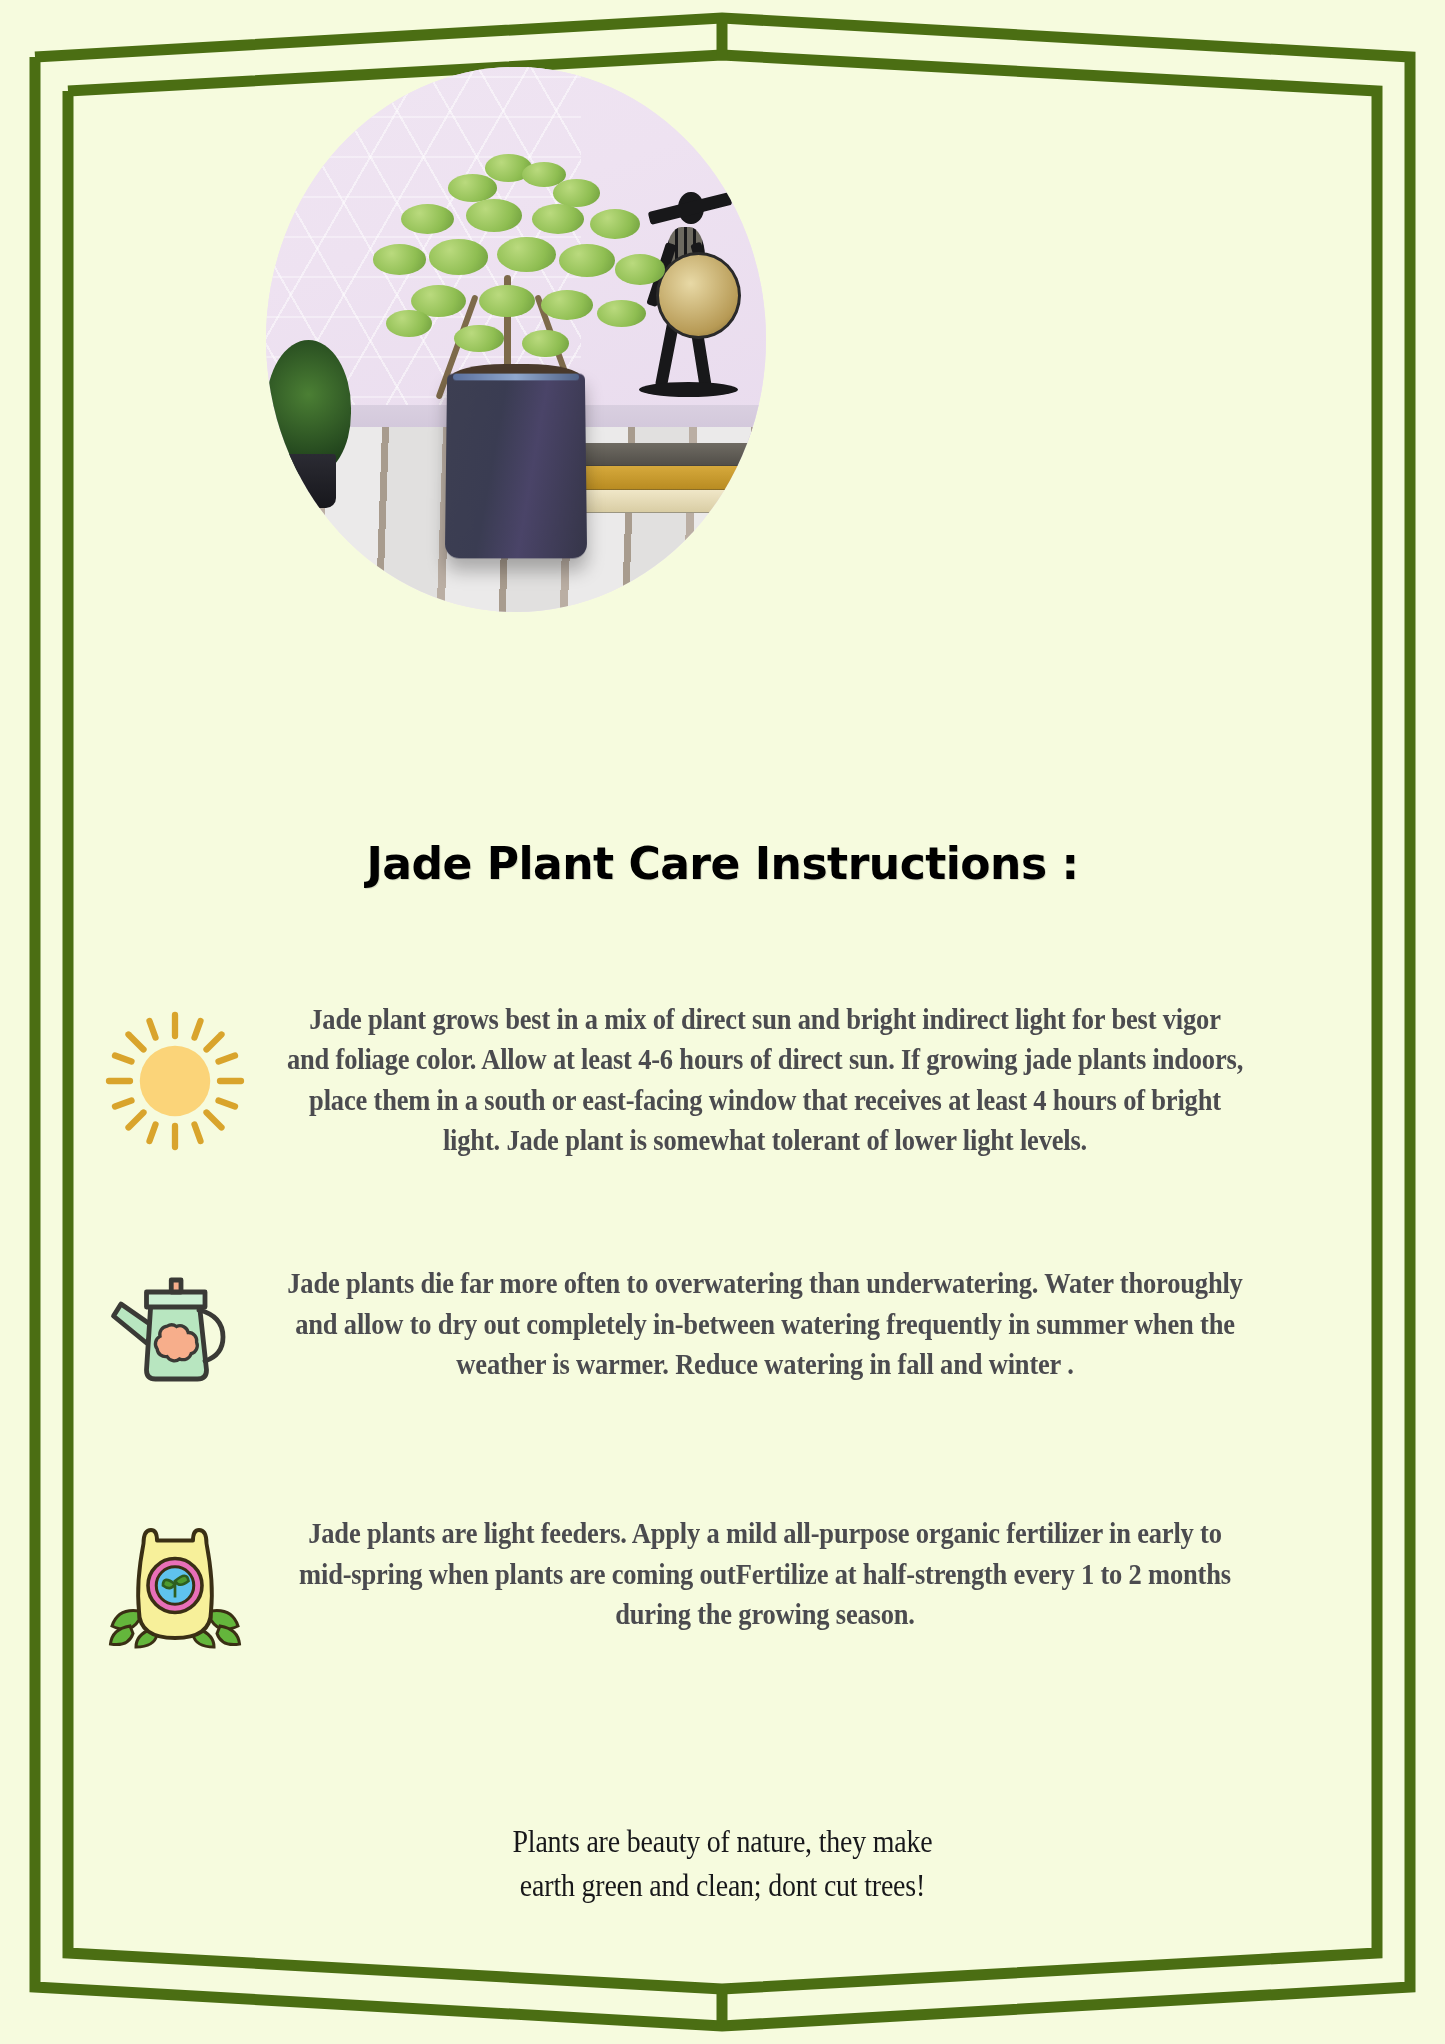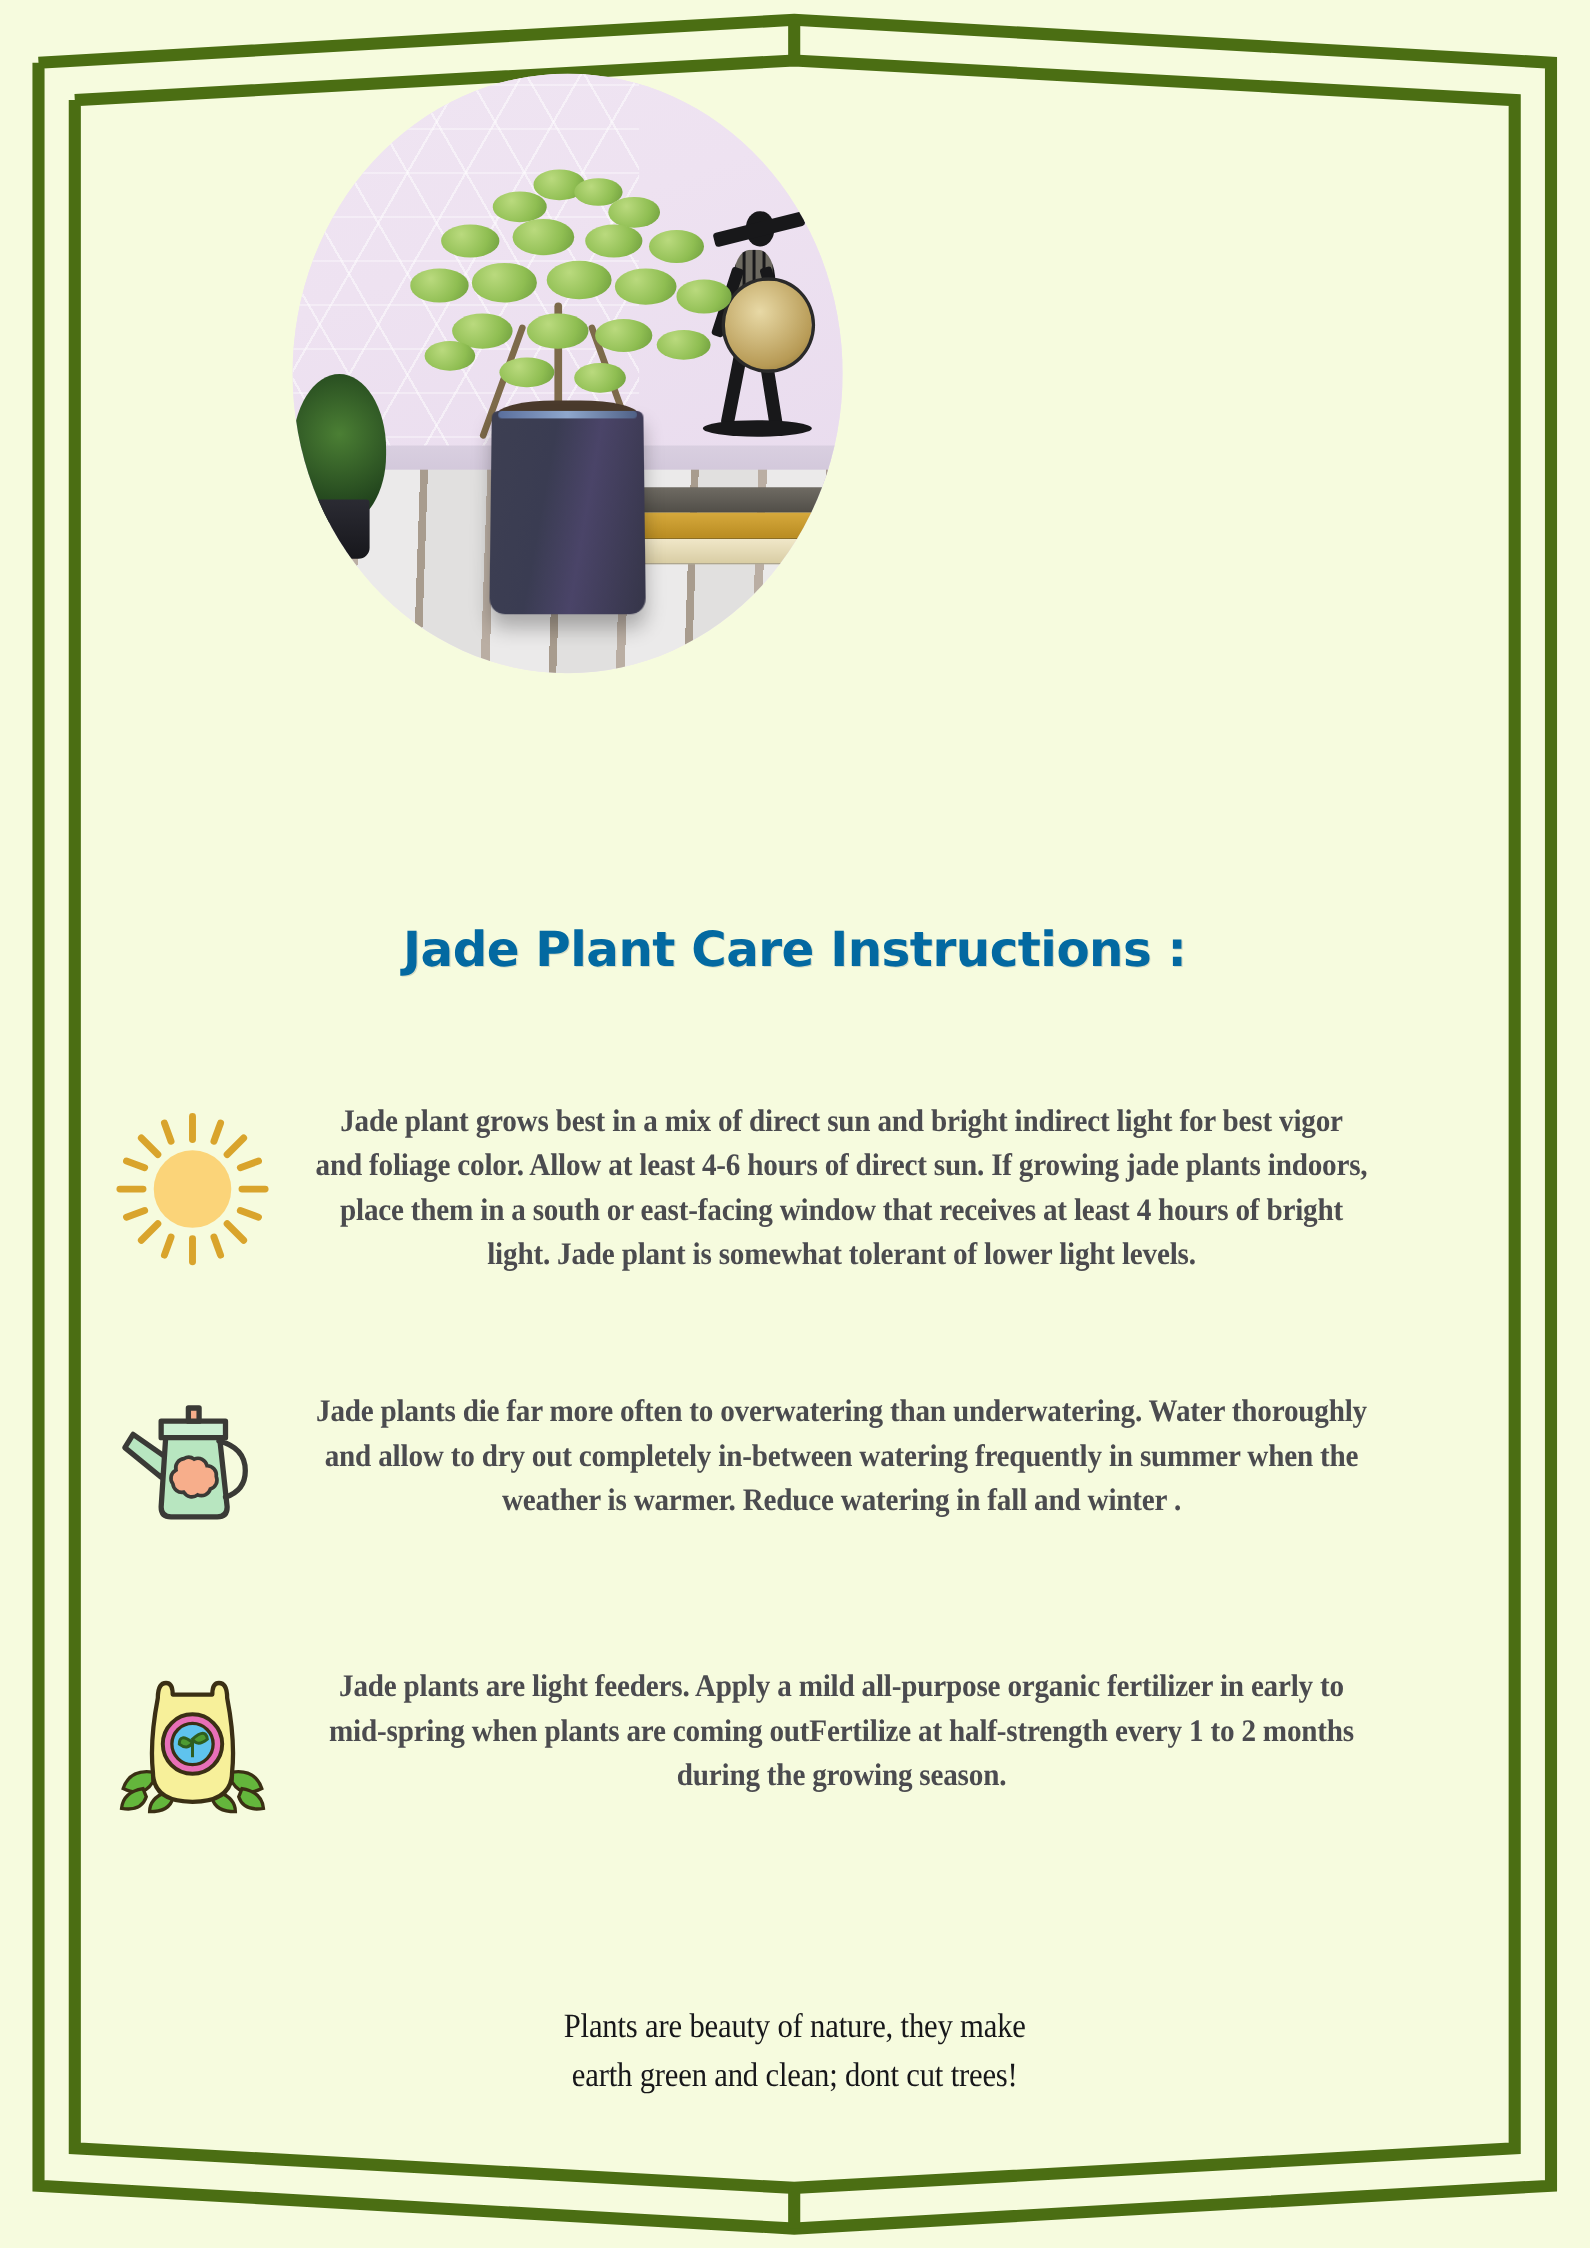--- a/index.html
+++ b/index.html
@@ -169,21 +169,21 @@
   .title {
     position: absolute;
     left: 0;
     top: 838px;
     width: 100%;
     text-align: center;
     font-family: "DejaVu Sans", sans-serif;
     font-weight: bold;
     font-size: 44px;
     letter-spacing: -0.5px;
-    color: #0369a1;
+    color: #000000;
     text-shadow: 1px 1px 0 rgba(0,0,0,.12);
   }
 
   
   .care-row {
     position: absolute;
     display: flex;
     align-items: center;
     width: 1180px;
     left: 100px;

